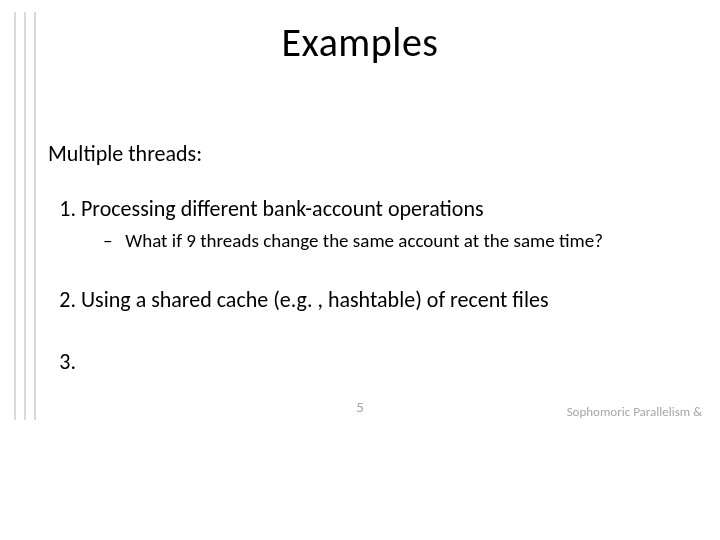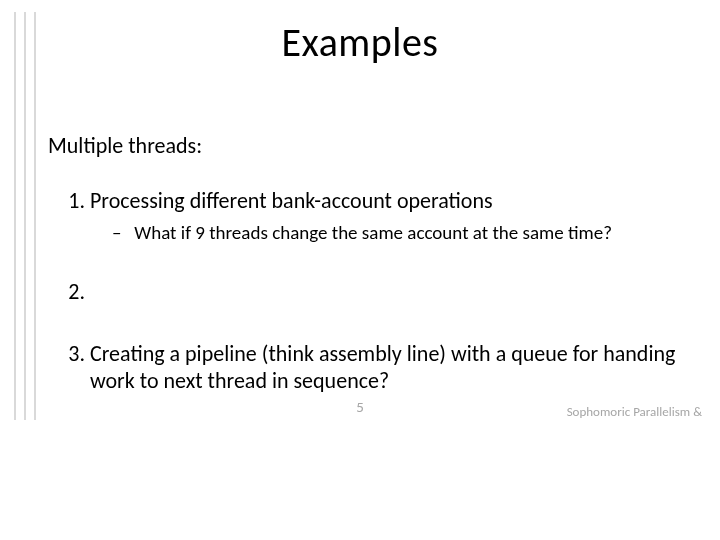--- a/index.html
+++ b/index.html
@@ -35,29 +35,29 @@
     width: 720px;
     text-align: center;
     font-size: 40px;
     font-weight: 400;
     letter-spacing: 0.5px;
   }
   .body {
     position: absolute;
     left: 48px;
     right: 20px;
-    top: 132px;
+    top: 140px;
   }
   .intro {
     font-size: 22px;
     margin-bottom: 28px;
   }
   ol.top {
     list-style: decimal;
-    margin: 12px;
+    margin: 3px;
     padding-left: 30px;
     font-size: 22px;
   }
   ol.top > li {
     margin-bottom: 34px;
     line-height: 1.25;
   }
   .sub {
     margin-top: 6px;
     padding-left: 24px;
@@ -102,23 +102,23 @@
 
     <ol class="top">
       <li>
         <span>Processing different bank-account operations</span>
         <div class="sub">
           <span class="dash">–</span>
           <span>What if 9 threads change the same account at the same time?</span>
         </div>
       </li>
       <li>
+        <span>Using a shared cache (e.g. , hashtable) of recent files</span>
       </li>
       <li>
-        <span>Creating a pipeline (think assembly line) with a queue for handing work to next thread in sequence?</span>
       </li>
     </ol>
   </div>
 
   <div class="pagenum">5</div>
 
   <div class="footer">
     <div>Sophomoric Parallelism &amp;</div>
   </div>
 </div>

